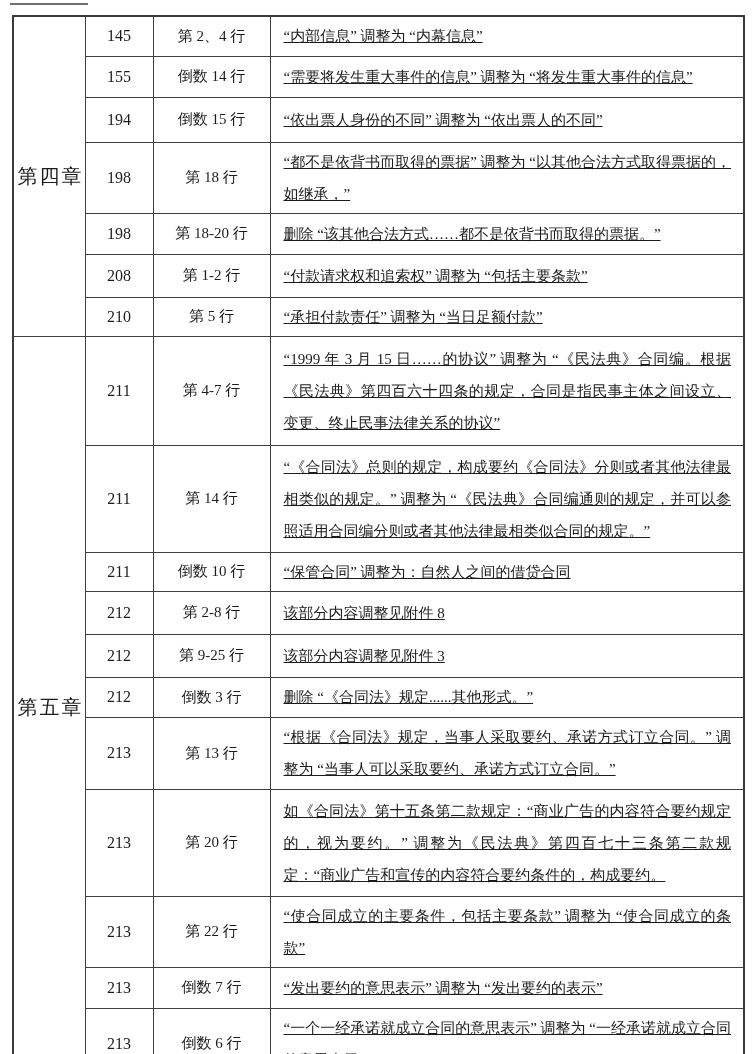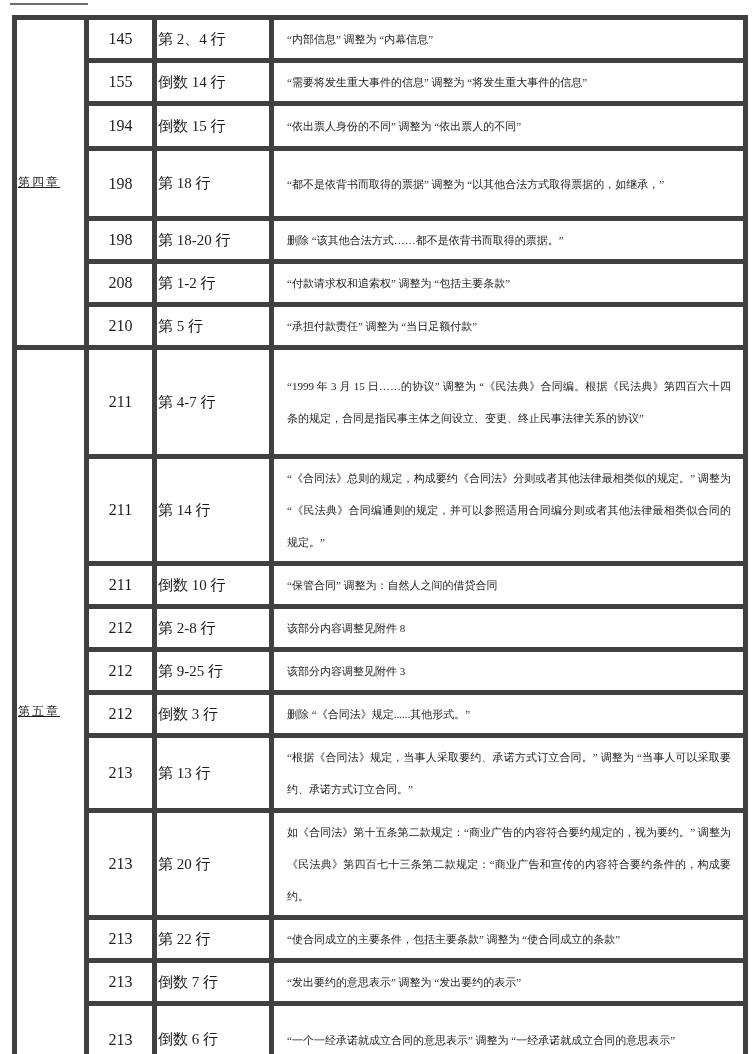--- a/index.html
+++ b/index.html
@@ -27,47 +27,47 @@
   table.adjust-table {
     position: absolute;
     left: 12px;
     top: 15px;
     width: 731px;
     border-collapse: collapse;
     table-layout: fixed;
     border: 2px solid #3a3a3a;
   }
   table.adjust-table td {
-    border: 5px solid #404040;
+    border: 1px solid #404040;
     vertical-align: middle;
     overflow: hidden;
   }
   col.c-chapter { width: 72px; }
   col.c-page    { width: 68px; }
   col.c-line    { width: 117px; }
   col.c-content { width: 474px; }
   td.chapter-cell {
-    text-align: left;
-    font-size: 12px;
+    text-align: right;
+    font-size: 20px;
     letter-spacing: 2px;
-    text-decoration: underline;
   }
   td.page-cell {
     text-align: center;
     font-size: 16px;
   }
   td.line-cell {
-    text-align: left;
+    text-align: center;
     font-size: 15px;
   }
   td.content-cell {
-    font-size: 11px;
+    font-size: 15px;
     line-height: 32px;
     text-align: justify;
     padding: 3px 12px 3px 13px;
+    text-decoration: underline;
   }
 </style>
 </head>
 <body>
 
 <div class="page">
   <div class="scan-artifact-line"></div>
   <table class="adjust-table">
     <colgroup>
       <col class="c-chapter">

